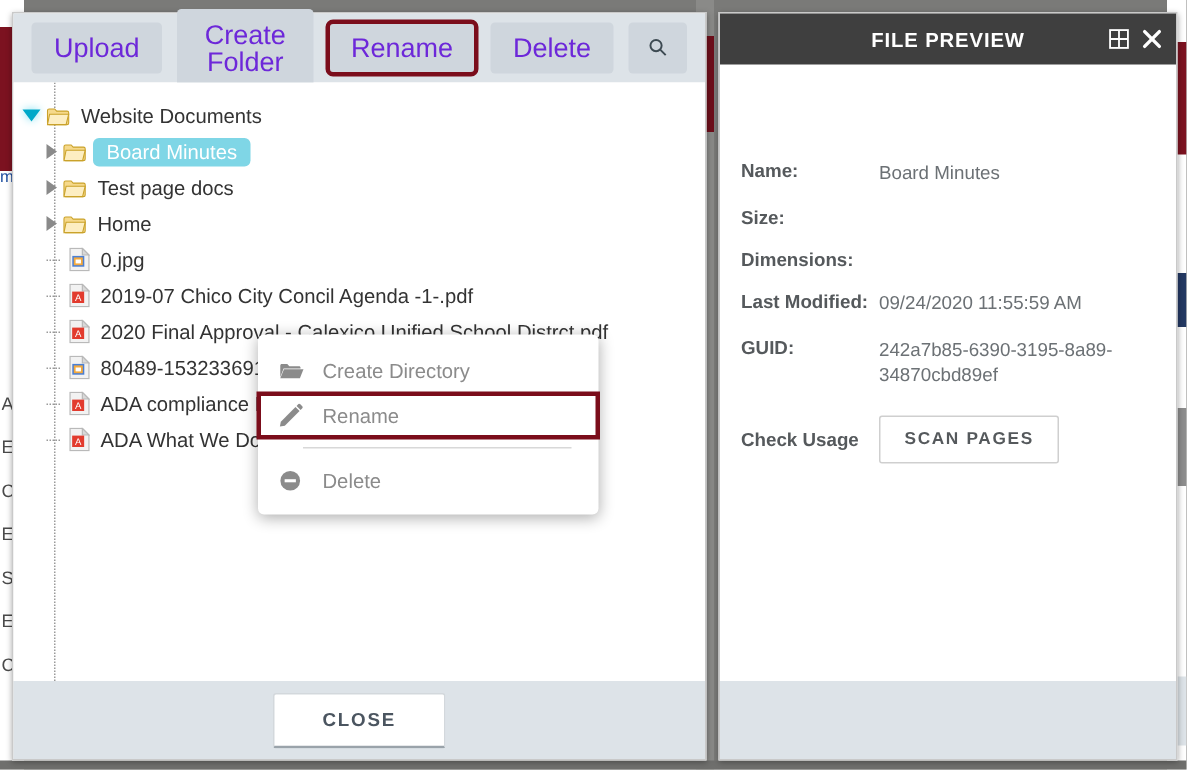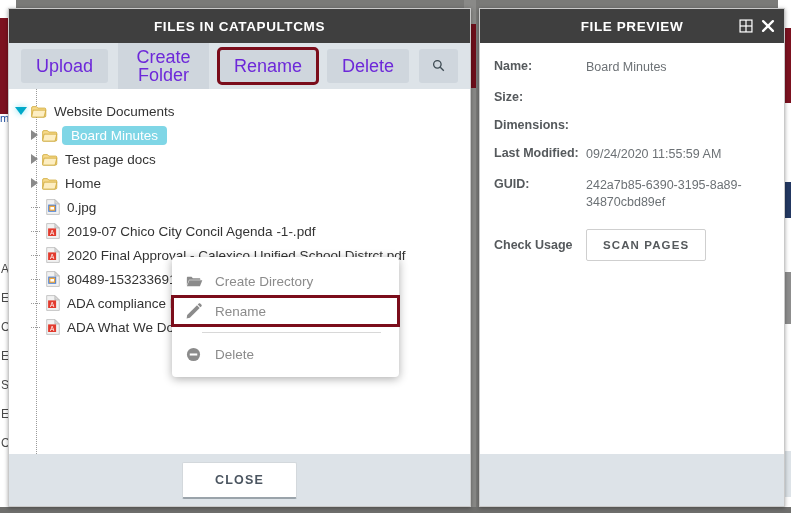--- a/index.html
+++ b/index.html
@@ -141,21 +141,21 @@
   #preview-header{
     background:#3f3f3f;color:#fff;height:34px;flex:0 0 auto;
     display:flex;align-items:center;justify-content:center;position:relative;
     font-size:13.5px;font-weight:bold;letter-spacing:.6px;
   }
   #preview-header .hdr-icons{
     position:absolute;right:9px;top:0;height:34px;display:flex;align-items:center;gap:8px;
   }
   .hdr-icon{color:#fff;cursor:pointer;display:flex;align-items:center;}
   #preview-body{
-    flex:1 1 auto;background:#ffffff;padding:16px 16px 0 14px;overflow:hidden;
+    flex:1 1 auto;background:#ffffff;padding:16px 16px 0 14px;overflow:hidden;margin-top:48px;
   }
   .pv-row{display:flex;margin-bottom:14px;align-items:flex-start;}
   .pv-label{
     width:92px;flex:0 0 auto;font-size:12.5px;font-weight:bold;color:#55595c;
   }
   .pv-value{font-size:12.5px;color:#6c7175;line-height:17px;max-width:170px;}
   .pv-row.usage{align-items:center;margin-top:18px;}
   #scan-pages-button{
     background:#ffffff;border:1px solid #cfcfcf;color:#55595c;
     font-size:11.5px;font-weight:bold;letter-spacing:1.1px;
@@ -181,23 +181,20 @@
     <div id="bg-right-red"></div>
     <div id="bg-right-blue"></div>
     <div id="bg-right-grey"></div>
     <div id="bg-right-foot"></div>
   </div>
   <div id="bg-bottom-bar"></div>
 </div>
 
 <div id="files-modal">
 
-  <div class="modal-header">
-    <span>FILES IN CATAPULTCMS</span>
-  </div>
 
   <div id="files-toolbar">
     <button class="tb-btn">Upload</button>
     <button class="tb-btn">Create Folder</button>
     <button class="tb-btn highlight">Rename</button>
     <button class="tb-btn">Delete</button>
     <button class="tb-btn search">
       <span>
         <svg width="13" height="13" viewBox="0 0 16 16" fill="none" stroke="#3d4a52" stroke-width="1.6">
           <circle cx="6.6" cy="6.6" r="4.6"></circle>

